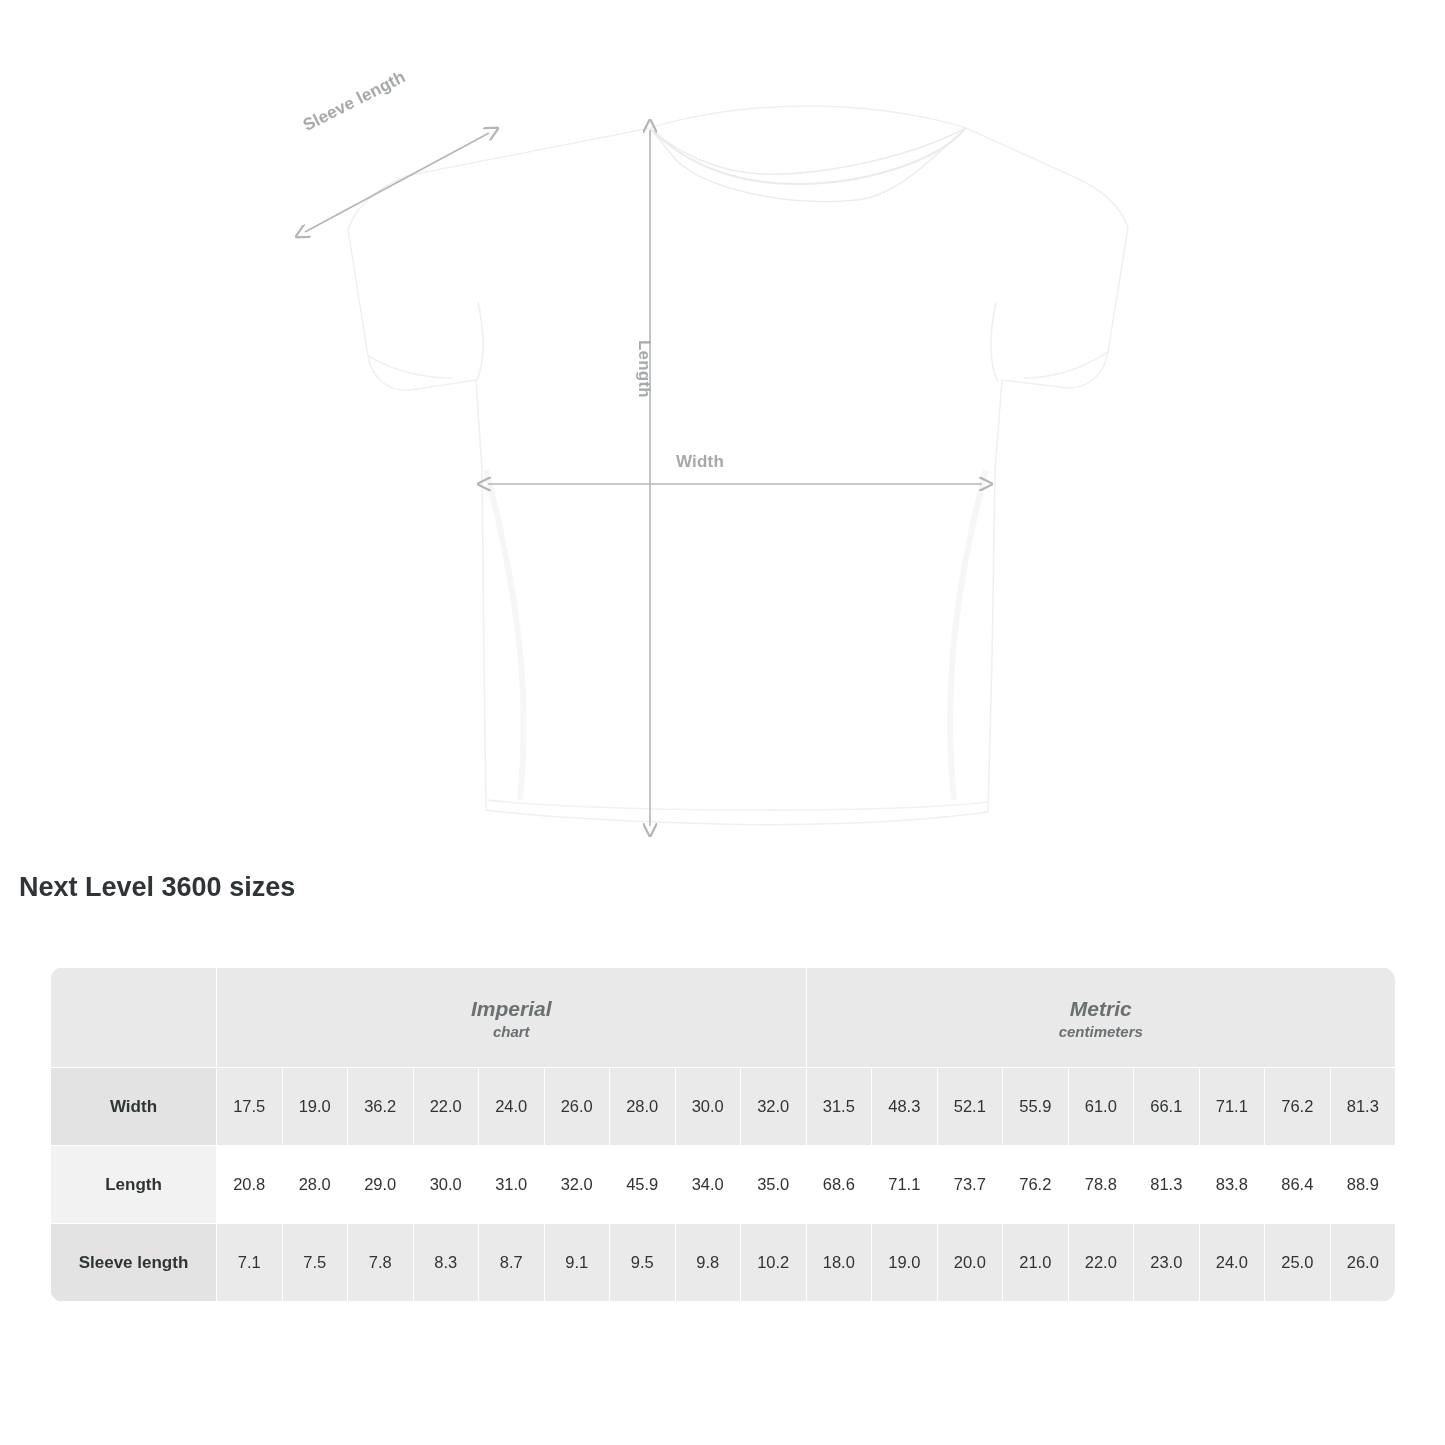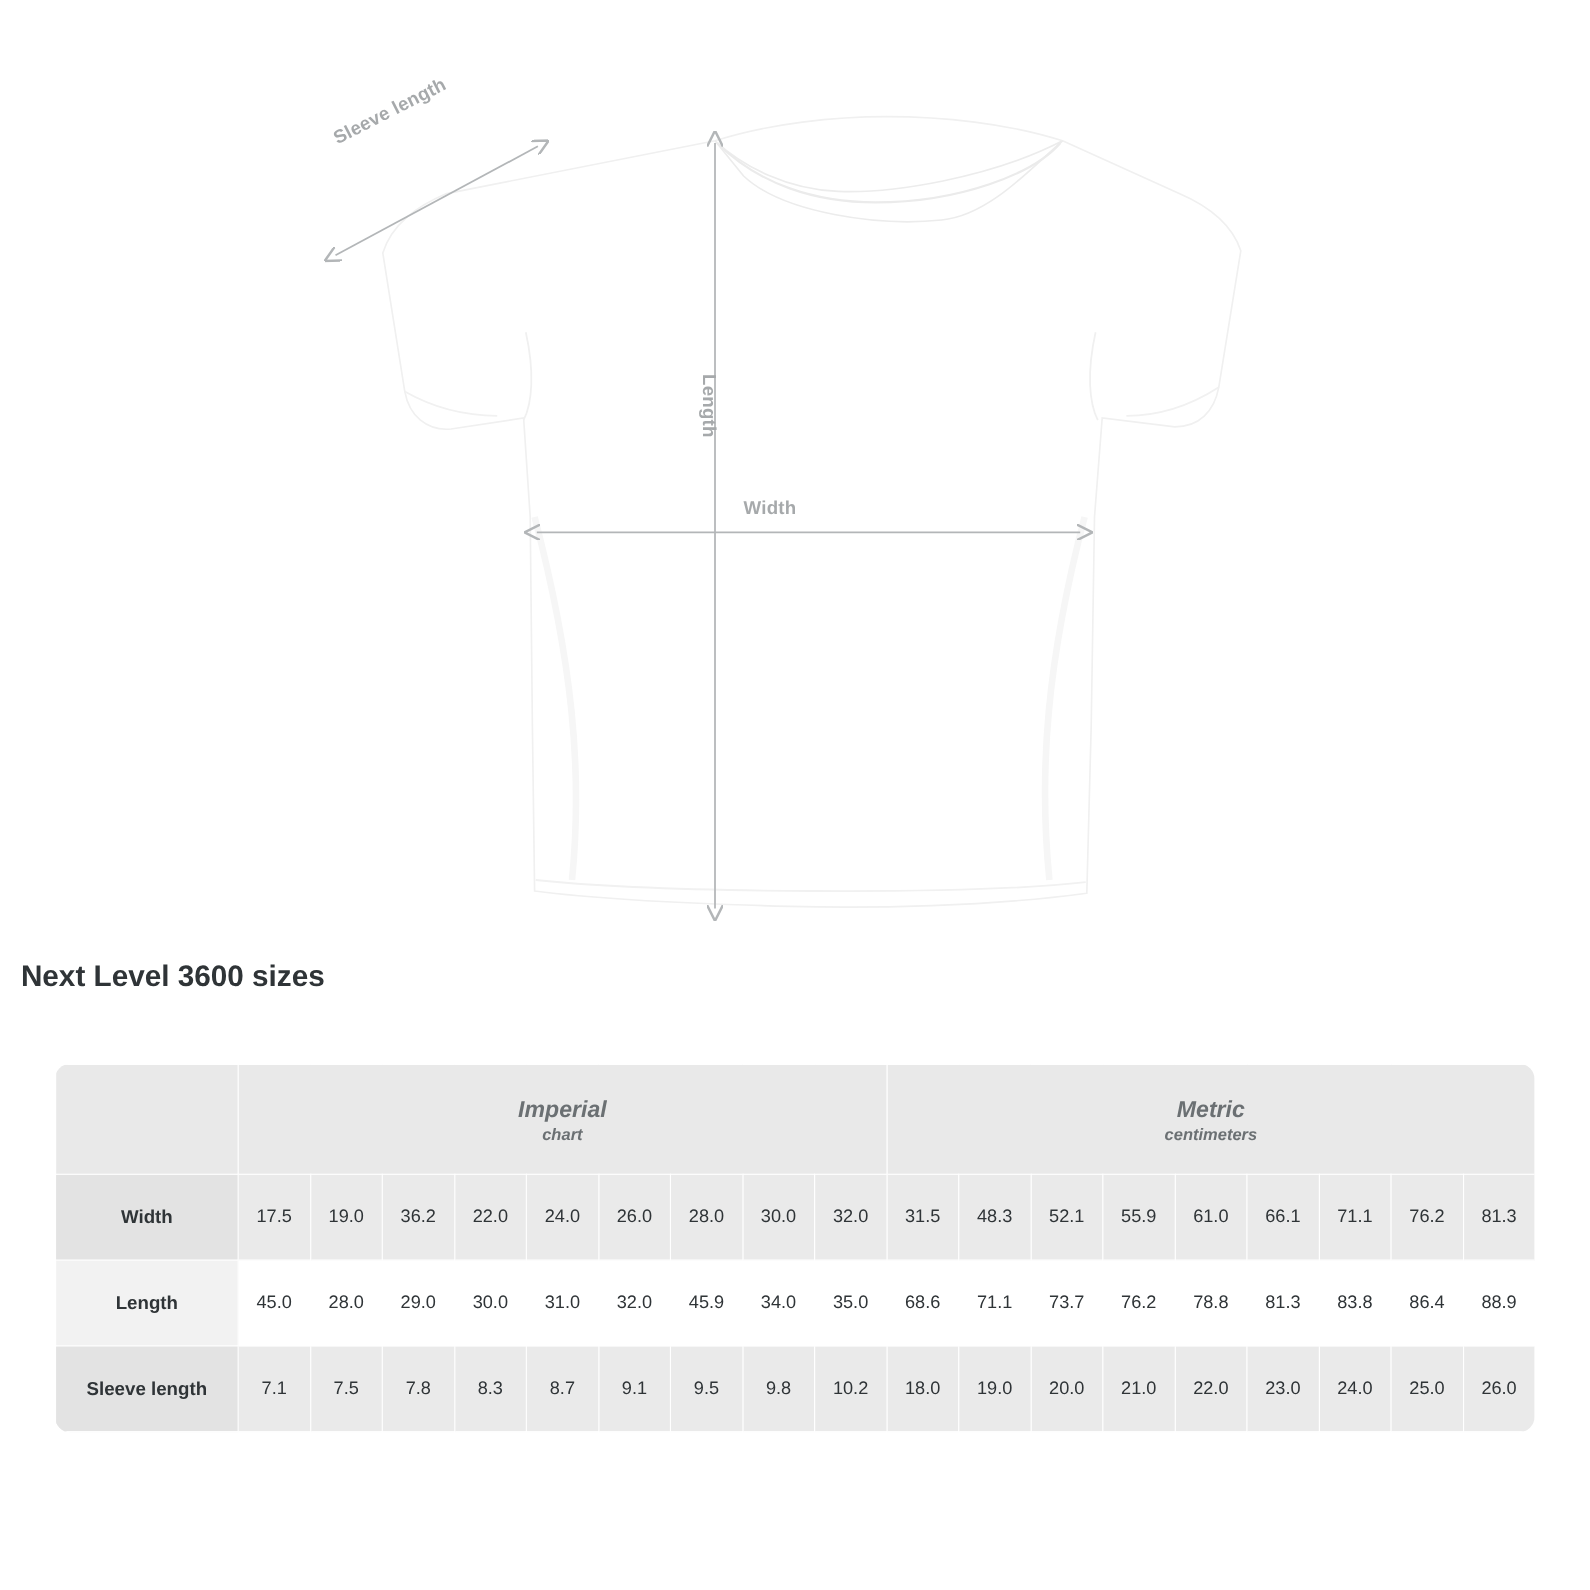--- a/index.html
+++ b/index.html
@@ -245,21 +245,21 @@
           <td>52.1</td>
           <td>55.9</td>
           <td>61.0</td>
           <td>66.1</td>
           <td>71.1</td>
           <td>76.2</td>
           <td>81.3</td>
         </tr>
         <tr class="row-data row-length">
           <th class="rowhead">Length</th>
-          <td>45.0</td>
+          <td>20.8</td>
           <td>28.0</td>
           <td>29.0</td>
           <td>30.0</td>
           <td>31.0</td>
           <td>32.0</td>
           <td>45.9</td>
           <td>34.0</td>
           <td>35.0</td>
           <td>68.6</td>
           <td>71.1</td>

